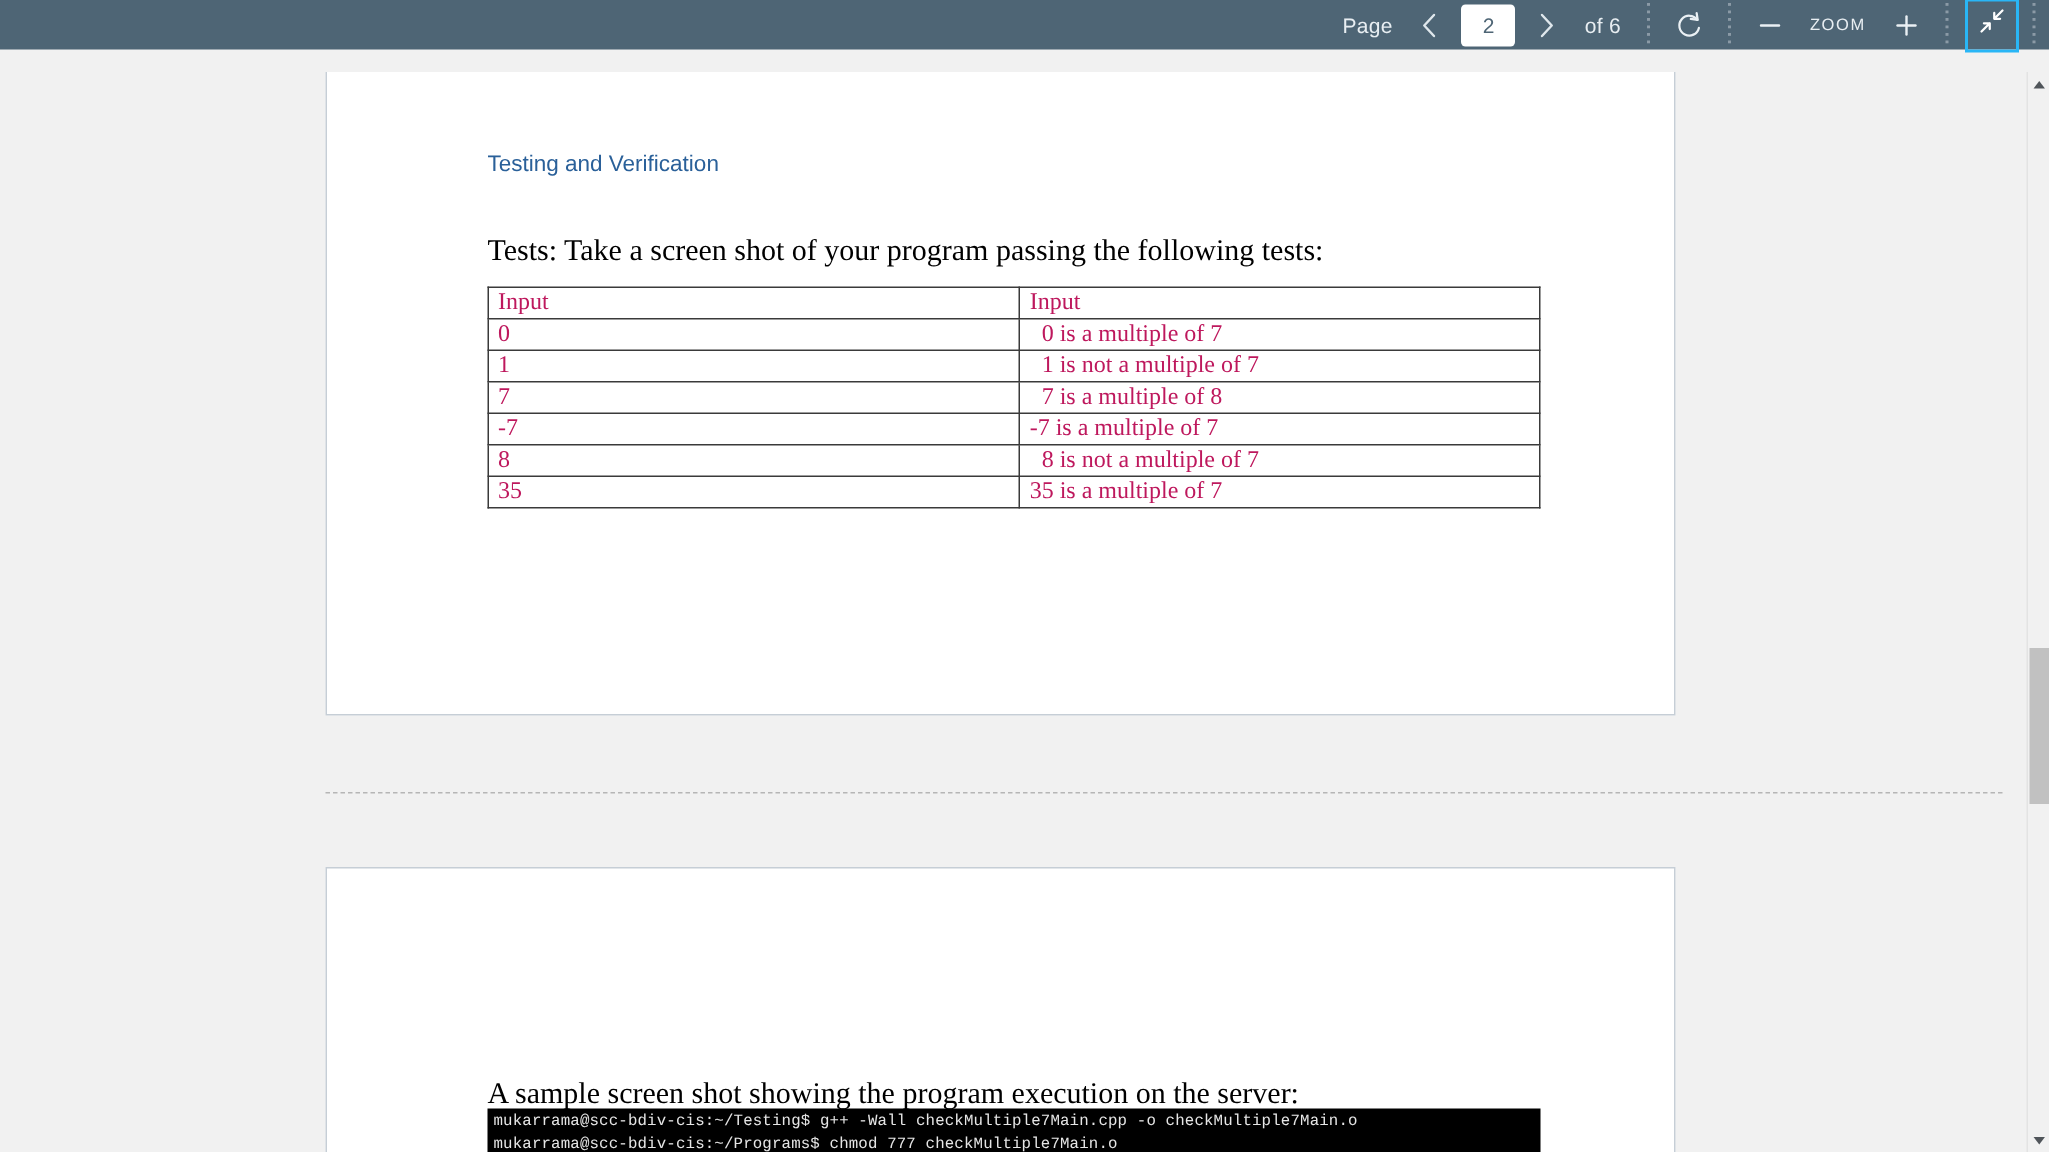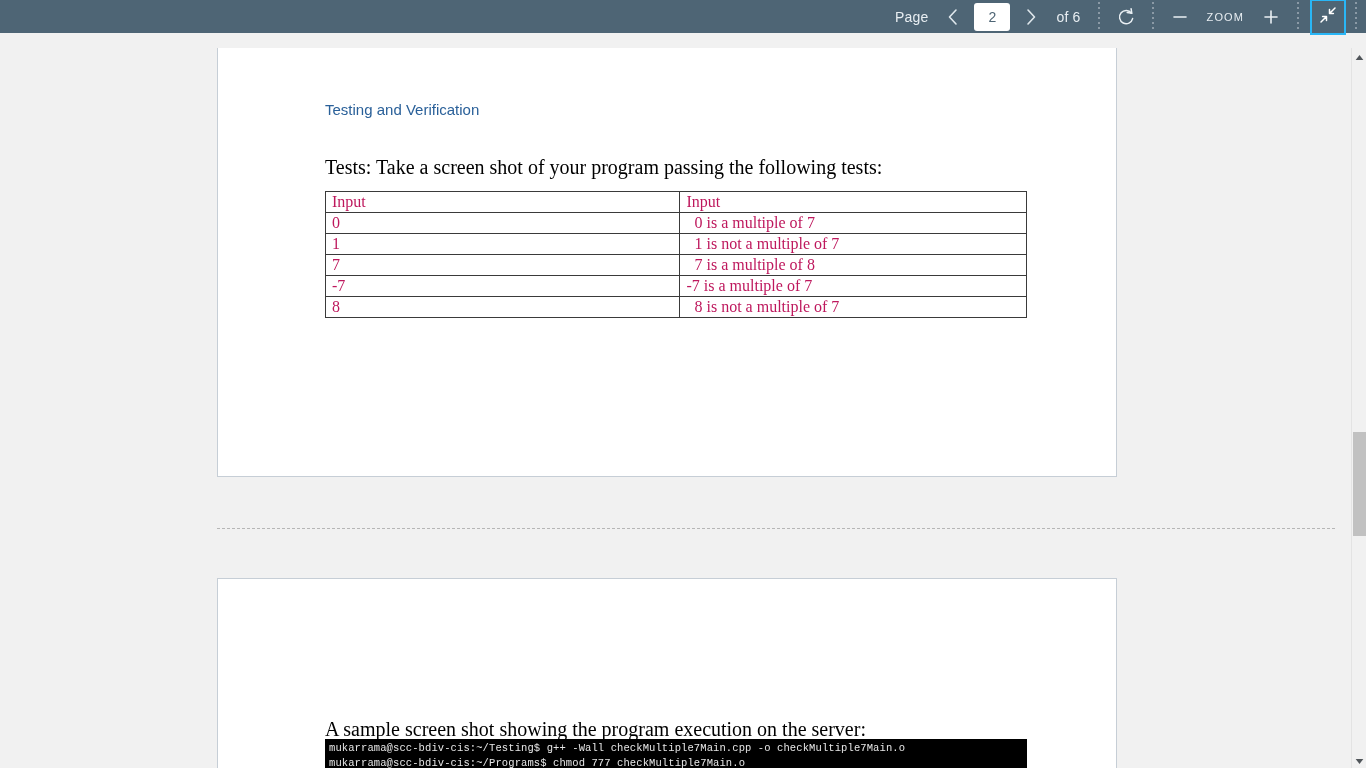--- a/index.html
+++ b/index.html
@@ -309,20 +309,24 @@
           <td class="col-out ind1">7 is a multiple of 8</td>
         </tr>
         <tr>
           <td class="col-in">-7</td>
           <td class="col-out">-7 is a multiple of 7</td>
         </tr>
         <tr>
           <td class="col-in">8</td>
           <td class="col-out ind1">8 is not a multiple of 7</td>
         </tr>
+        <tr>
+          <td class="col-in">35</td>
+          <td class="col-out">35 is a multiple of 7</td>
+        </tr>
       </tbody>
     </table>
   </div>
 
   <div class="page-sep"></div>
 
   <div class="page" id="page-3">
 
     <div class="doc-para" id="sample-para">A sample screen shot showing the program execution on the server:</div>
 

